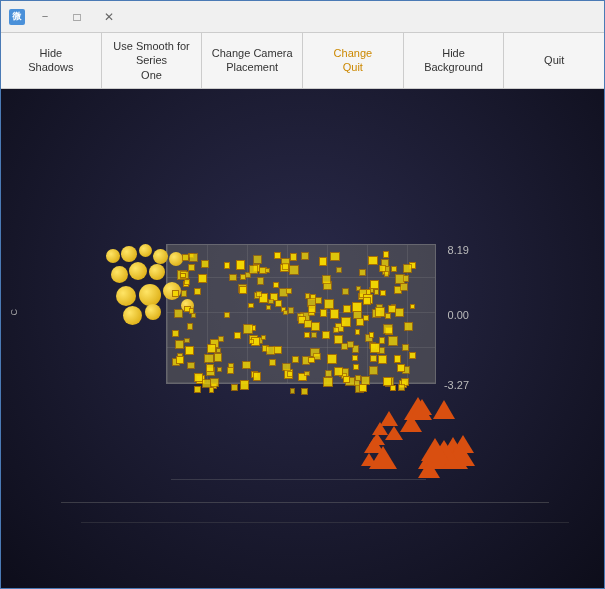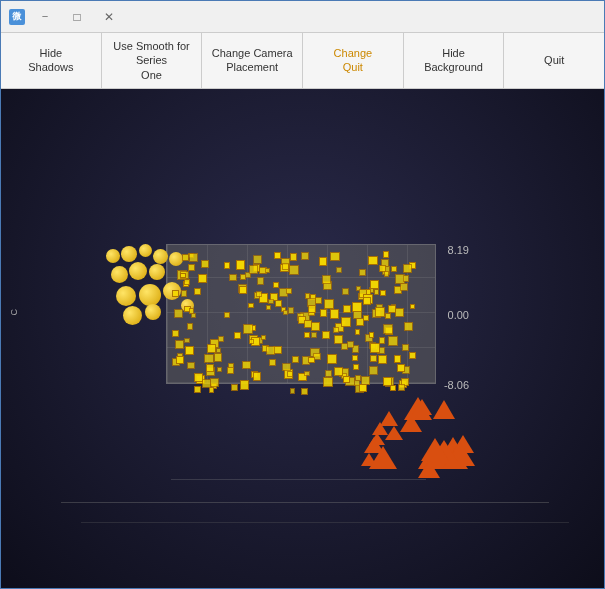--- a/index.html
+++ b/index.html
@@ -220,21 +220,21 @@
 
   <div class="chart-area">
     <div class="chart-bg"></div>
 
     <div class="side-label">C</div>
 
     <div class="chart-panel"></div>
 
     <span class="axis-label tick-label" style="top: 155px; right: 135px;">8.19</span>
     <span class="axis-label tick-label" style="top: 220px; right: 135px;">0.00</span>
-    <span class="axis-label tick-label" style="top: 290px; right: 135px;">-8.06</span>
+    <span class="axis-label tick-label" style="top: 290px; right: 135px;">-3.27</span>
 
     <div class="sphere-container">
 
       <div class="sphere" style="width:14px;height:14px;left:5px;top:5px;"></div>
       <div class="sphere" style="width:16px;height:16px;left:20px;top:2px;"></div>
       <div class="sphere" style="width:13px;height:13px;left:38px;top:0px;"></div>
       <div class="sphere" style="width:15px;height:15px;left:52px;top:5px;"></div>
       <div class="sphere" style="width:14px;height:14px;left:68px;top:8px;"></div>
       <div class="sphere" style="width:17px;height:17px;left:10px;top:22px;"></div>
       <div class="sphere" style="width:18px;height:18px;left:28px;top:18px;"></div>

